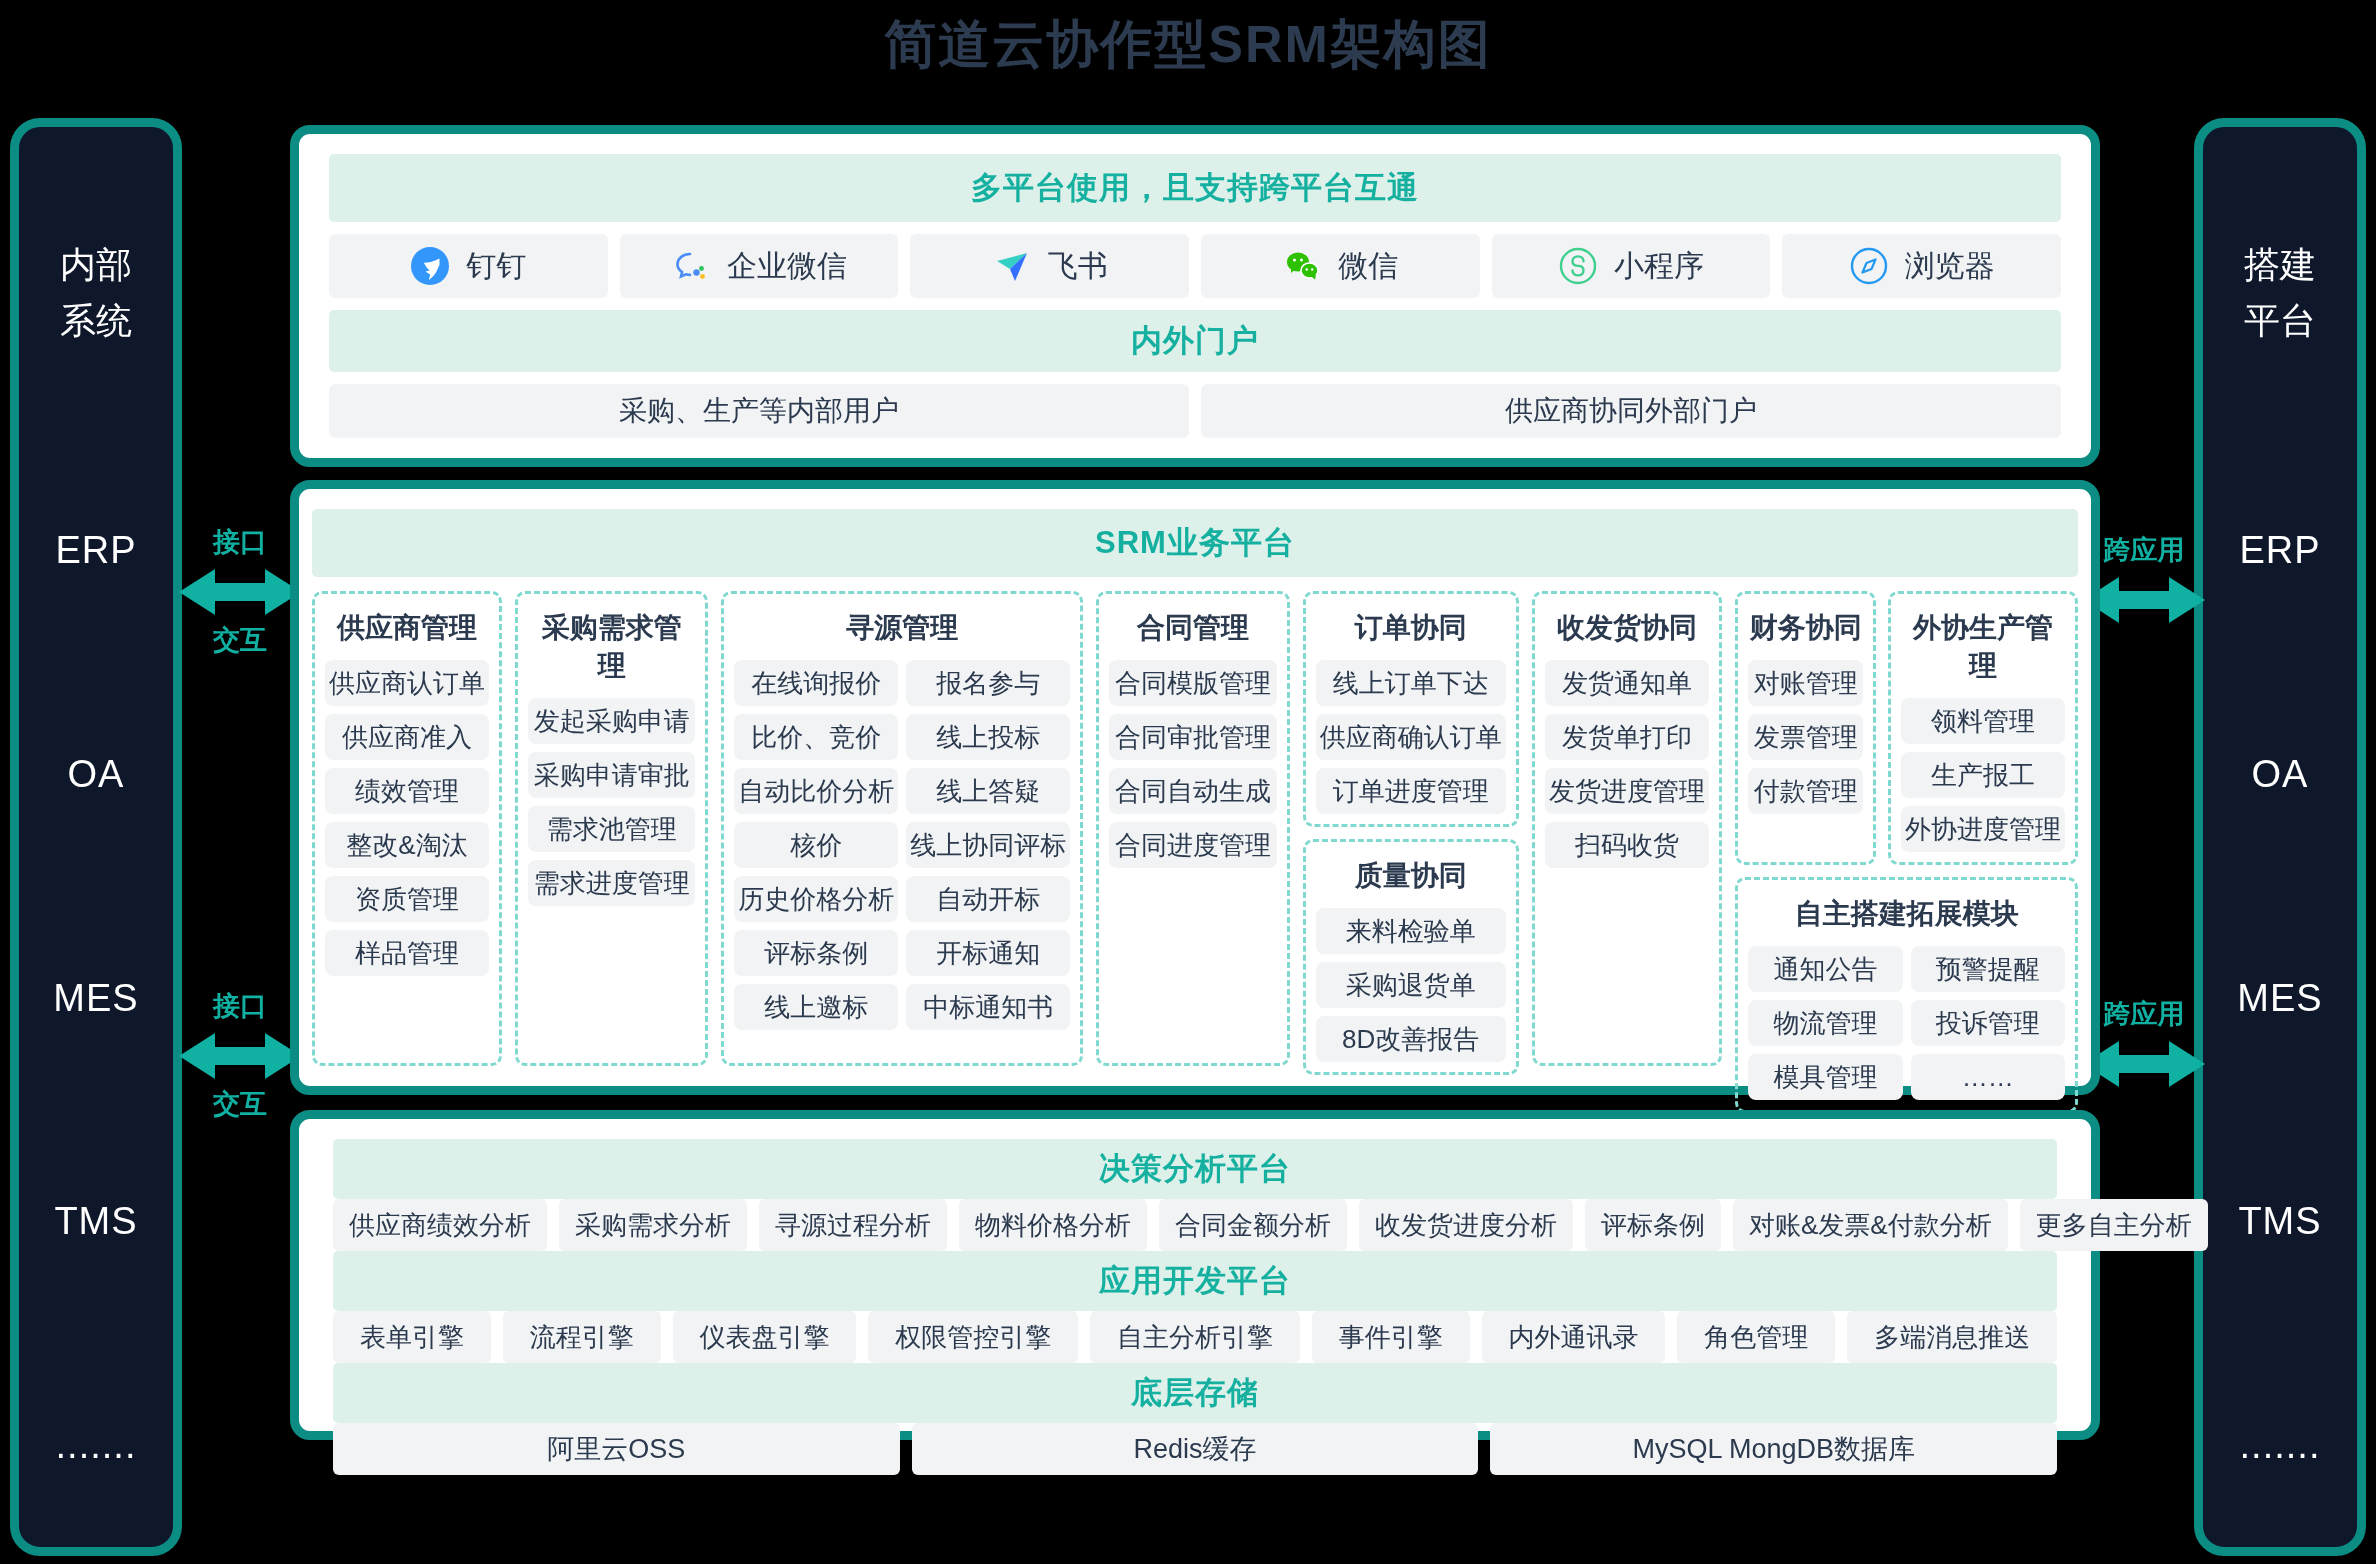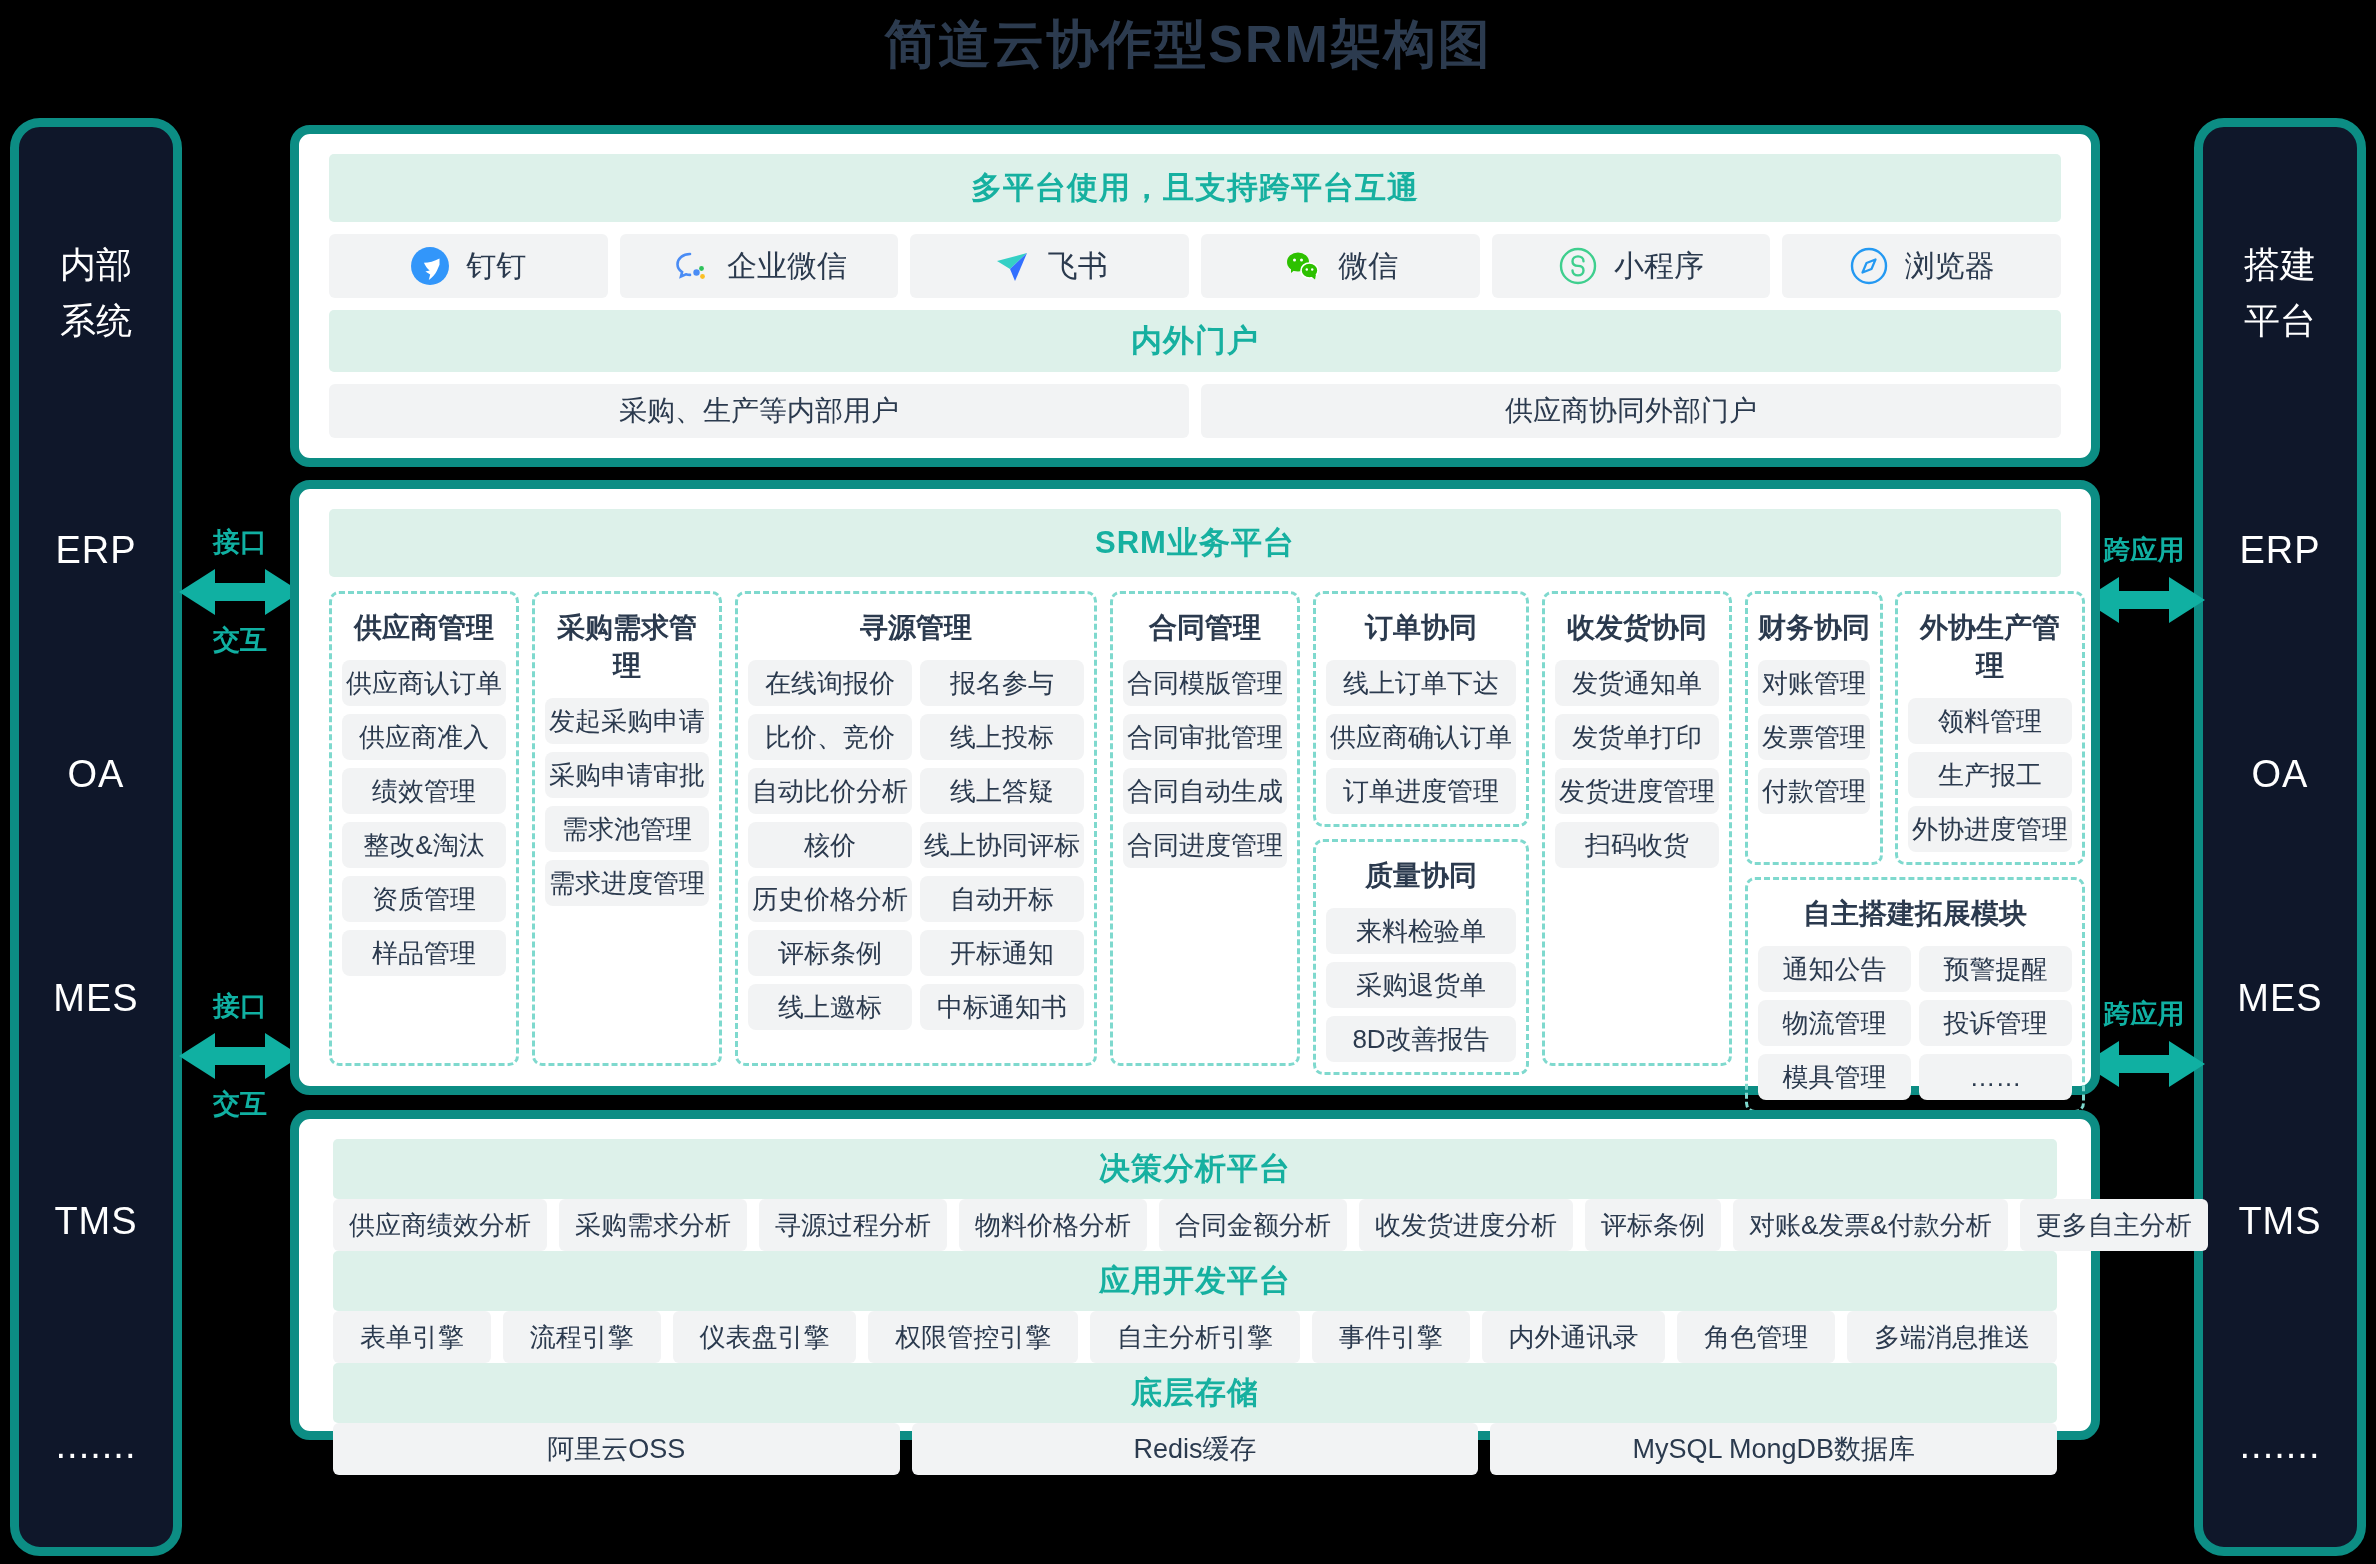--- a/index.html
+++ b/index.html
@@ -21,21 +21,21 @@
 
   
   .conn{position:absolute;width:144px;display:flex;flex-direction:column;align-items:center;gap:8px;}
   .conn-label{font-size:27px;font-weight:700;color:#10b0a2;line-height:1.1;}
   .conn svg{display:block;}
 
   
   .panel{position:absolute;left:290px;width:1810px;box-sizing:border-box;background:#fff;
          border:9px solid #0c8d84;border-radius:20px;display:flex;flex-direction:column;}
   .panel-top{top:125px;height:342px;padding:20px 30px;justify-content:space-between;}
-  .panel-mid{top:480px;height:615px;padding:20px 30px;gap:14px;}
+  .panel-mid{top:480px;height:615px;padding:20px 13px;gap:14px;}
   .panel-bottom{top:1110px;height:330px;padding:20px 34px;justify-content:space-between;}
 
   .banner{background:#ddf1ea;border-radius:5px;display:flex;align-items:center;justify-content:center;
           color:#16b0a0;font-size:31px;font-weight:600;letter-spacing:1px;flex:none;}
   .banner-lg{height:68px;}
   .banner-md{height:62px;}
   .banner-sm{height:60px;}
 
   .chip-row{display:flex;gap:12px;flex:none;}
   .chip{background:#f2f3f4;border-radius:6px;display:flex;align-items:center;justify-content:center;

